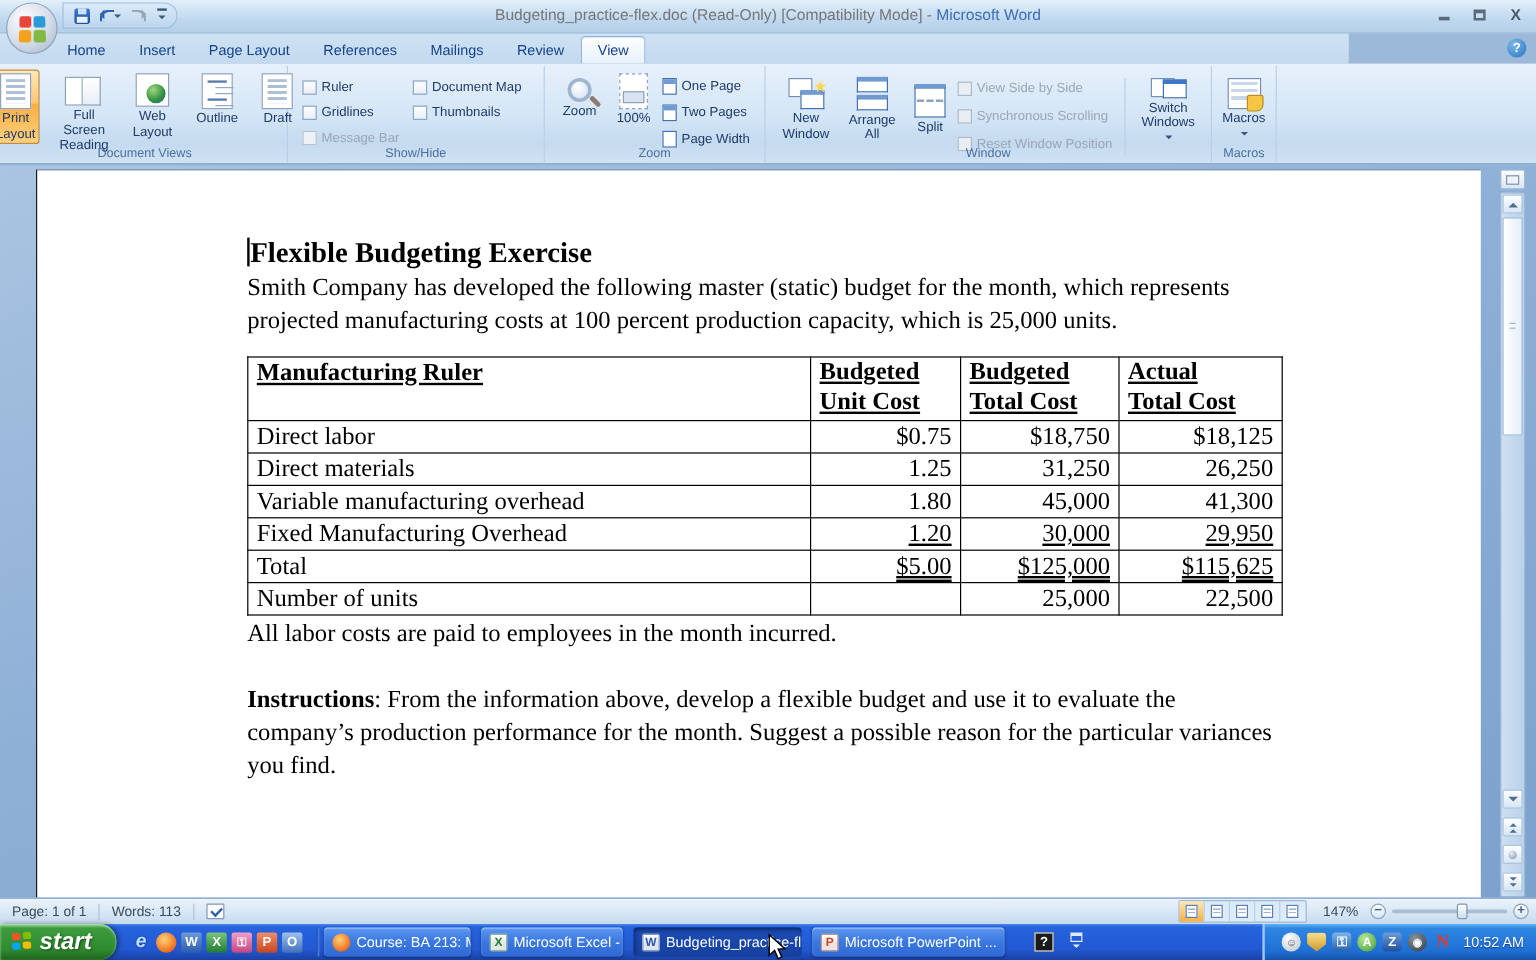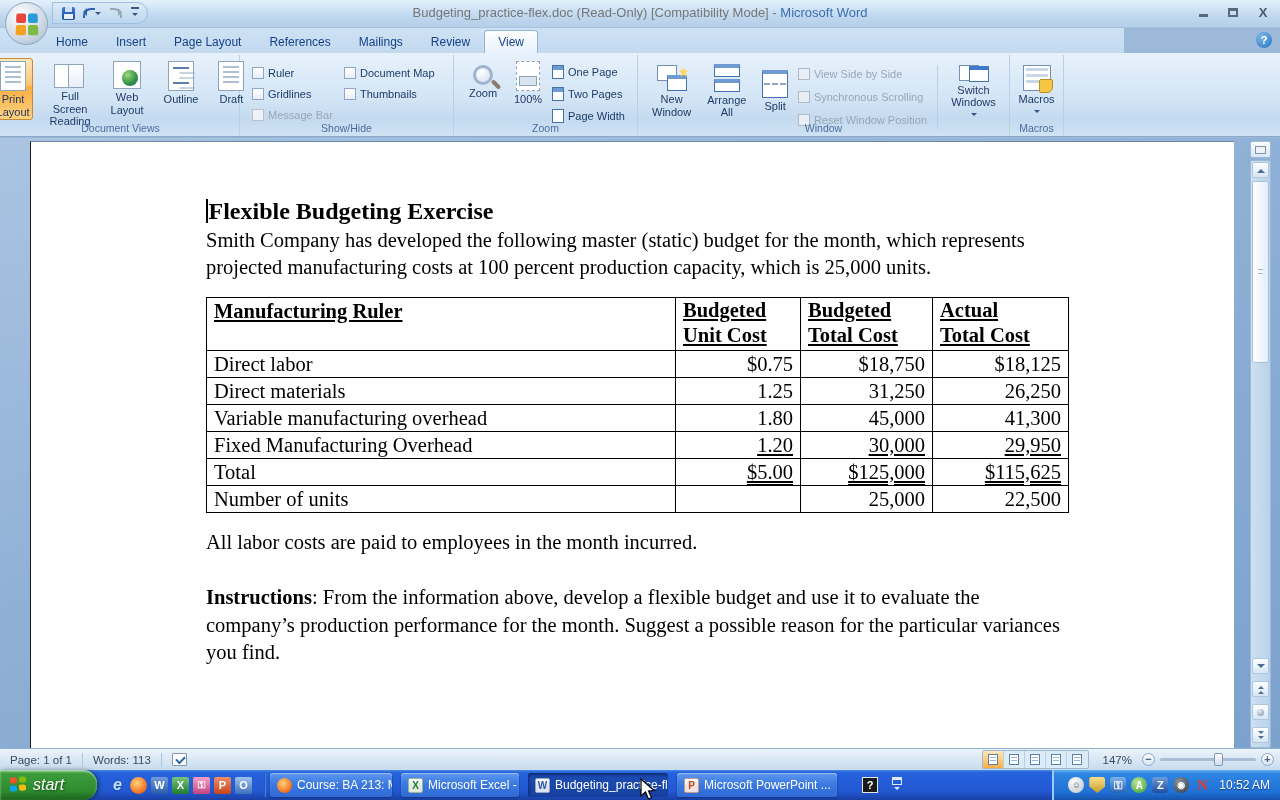--- a/index.html
+++ b/index.html
@@ -153,21 +153,21 @@
   .zbtn { width:13px; height:13px; border-radius:50%; background:linear-gradient(#fff,#d7e4f2); border:1px solid #8aa5c2; color:#4a627e; font-size:11px; line-height:10px; text-align:center; font-weight:bold; }
   .ztrack { width:96px; height:3px; background:#a9bed4; border-radius:2px; position:relative; }
   .zthumb { position:absolute; left:54px; top:-5px; width:9px; height:13px; background:linear-gradient(#fdfeff,#cfdded); border:1px solid #7f99b4; border-radius:2px; }
 
   
   .taskbar { position:absolute; left:0; top:770px; width:1280px; height:30px;
     background:linear-gradient(#4a8ae8 0%, #2663dd 8%, #2258d2 70%, #1941a5 100%); display:flex; align-items:center; }
   .startbtn { height:30px; width:97px; border-radius:0 14px 14px 0;
     background:linear-gradient(#7ec47e 0%, #3d9b3d 12%, #2f8b2f 70%, #1d641d 100%);
     box-shadow:inset 0 1px 2px #b9e2b9, 2px 0 4px rgba(0,0,0,.4); display:flex; align-items:center; gap:6px; padding-left:10px; }
-  .startbtn .label { color:#fff; font-size:16px; font-weight:normal; font-style:italic; text-shadow:1px 1px 2px #1a4d1a; }
+  .startbtn .label { color:#fff; font-size:20px; font-weight:bold; font-style:italic; text-shadow:1px 1px 2px #1a4d1a; }
   .winflag { width:17px; height:16px; display:grid; grid-template-columns:7px 7px; grid-template-rows:6px 6px; gap:1.5px; transform:skewY(-6deg); }
   .winflag i { border-radius:1px 3px 1px 3px; }
   .winflag i:nth-child(1){ background:#f35325; } .winflag i:nth-child(2){ background:#81bc06; }
   .winflag i:nth-child(3){ background:#05a6f0; } .winflag i:nth-child(4){ background:#ffba08; }
   .quicklaunch { display:flex; align-items:center; gap:4px; padding:0 8px 0 12px; }
   .ql { width:17px; height:17px; border-radius:2px; display:flex; align-items:center; justify-content:center;
     font-size:12px; font-weight:bold; color:#fff; }
   .ql-ie { background:transparent; color:#bfe0ff; font-style:italic; font-size:16px; text-shadow:0 0 2px #0a3c8c; }
   .ql-ff { background:radial-gradient(circle at 40% 35%, #ffd27a, #f06d1a 70%); border-radius:50%; }
   .ql-word { background:linear-gradient(#6f9bd8,#2a5bac); font-size:11px; }
@@ -461,21 +461,21 @@
         </tr>
         <tr>
           <td>Number of units</td>
           <td class="num"></td>
           <td class="num">25,000</td>
           <td class="num">22,500</td>
         </tr>
       </tbody>
         </table>
 
-      <div class="doc-par" style="margin-top:16px;">All labor costs are paid to employees in the month incurred.</div>
+      <div class="doc-par" style="margin-top:2px;">All labor costs are paid to employees in the month incurred.</div>
       <div class="doc-par instr"><b>Instructions</b><span>: From the information above, develop a flexible budget and use it to evaluate the company’s production performance for the month. Suggest a possible reason for the particular variances you find.</span></div>
     </div>
   </div>
 
   <div class="ruler-toggle">
       <div class="rg"></div>
     </div>
   <div class="vscroll" style="top:22px;">
     <div class="sbtn" style="top:1px;">
         <div class="arr-up"></div>

